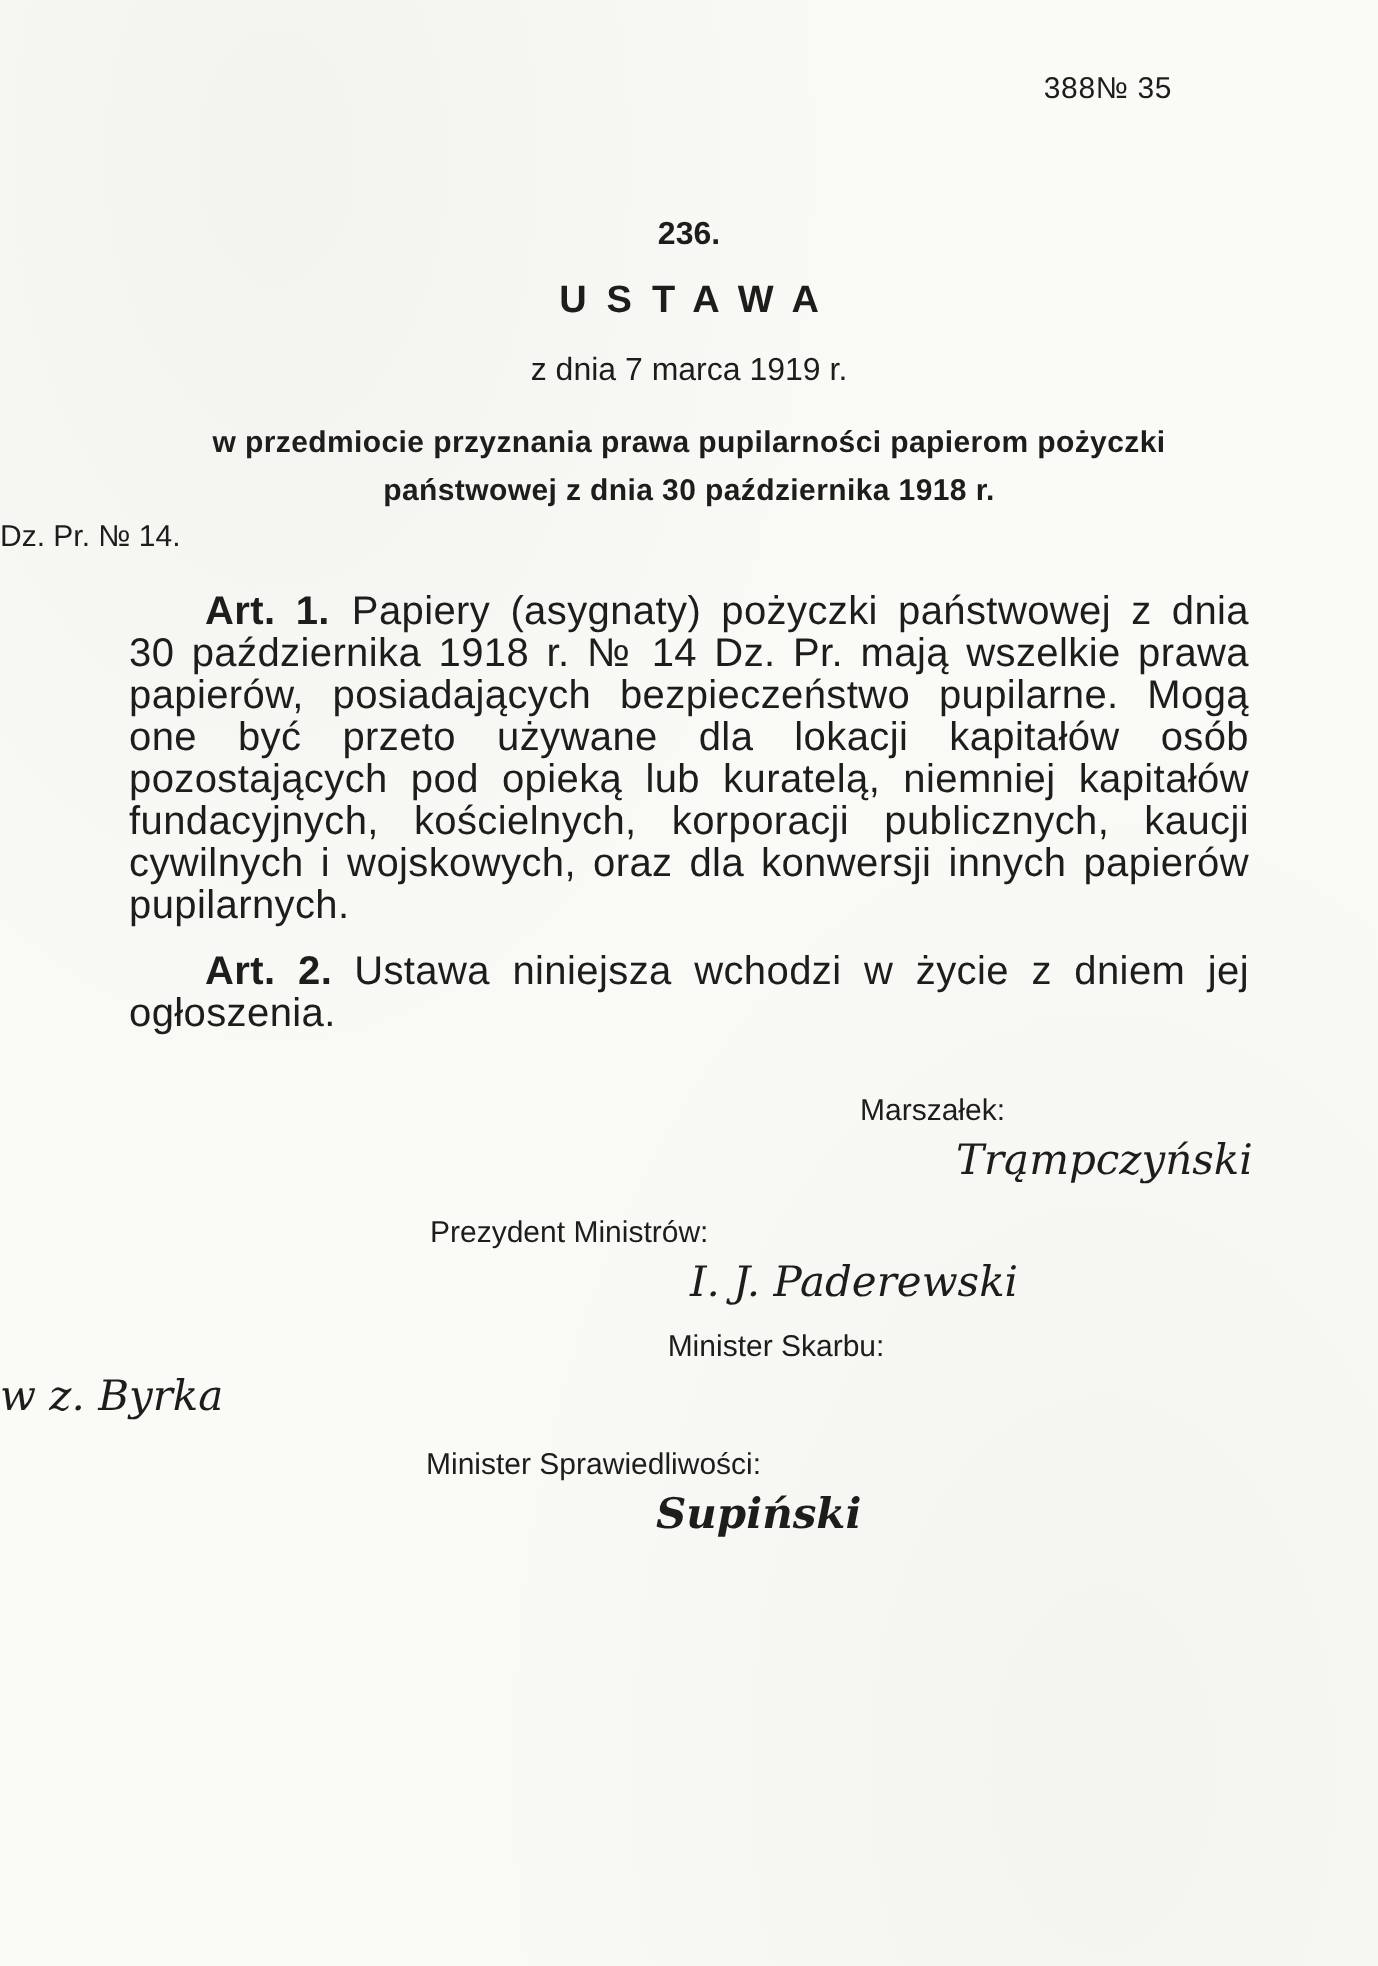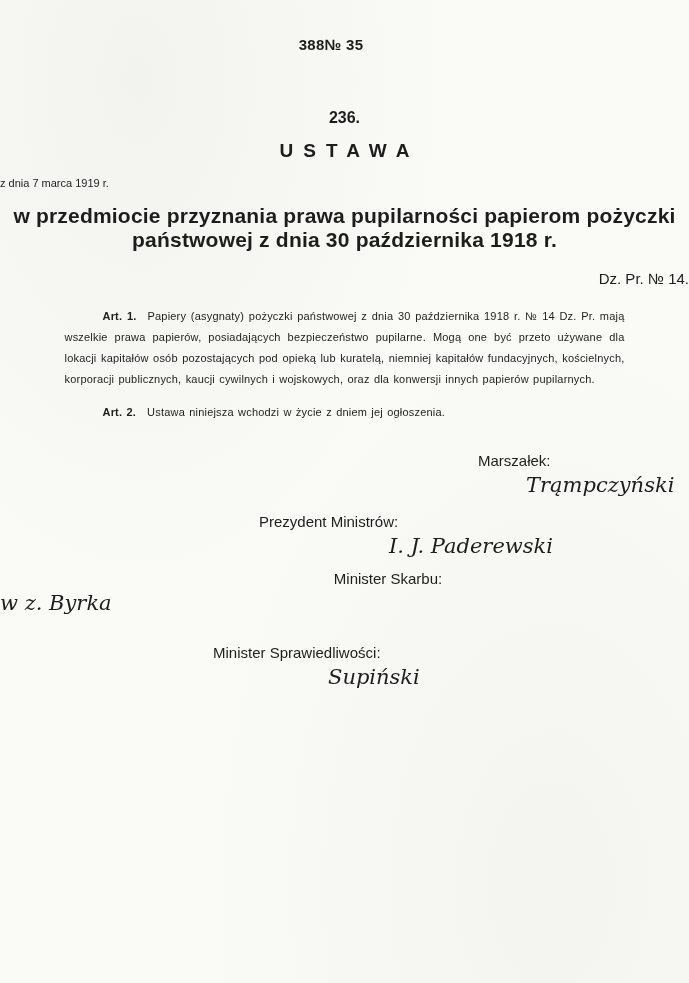--- a/index.html
+++ b/index.html
@@ -15,66 +15,67 @@
     background:
       radial-gradient(ellipse at 20% 8%, rgba(120,120,115,0.06), rgba(0,0,0,0) 40%),
       radial-gradient(ellipse at 80% 90%, rgba(120,120,115,0.05), rgba(0,0,0,0) 45%),
       #fafaf7;
     color: #1d1d1c;
     font-family: "Liberation Sans", sans-serif;
     overflow: hidden;
   }
   .header {
     display: flex;
-    justify-content: center;
+    justify-content: flex-end;
     align-items: baseline;
     padding: 36px 103px 0 76px;
     font-size: 15px;
-    font-weight: bold;
+    font-weight: normal;
     letter-spacing: 0.3px;
   }
   .header .journal-title { letter-spacing: 0.6px; }
   .act-number {
     margin-top: 56px;
     text-align: center;
     font-size: 16px;
     font-weight: bold;
   }
   .act-title {
     margin-top: 13px;
     text-align: center;
     font-size: 19px;
     font-weight: bold;
     letter-spacing: 10px;
     text-indent: 10px; 
   }
   .act-date {
     margin-top: 15px;
-    font-size: 11px;
+    text-align: center;
+    font-size: 16px;
   }
   .act-subject {
     margin-top: 15px;
     text-align: center;
-    font-size: 21px;
+    font-size: 15px;
     font-weight: bold;
     line-height: 24px;
     letter-spacing: 0.2px;
   }
   .act-ref {
-    margin-top: 18px;
-    text-align: right;
+    margin-top: 2px;
+    text-align: left;
     font-size: 15px;
   }
   .articles {
     width: 560px;
     margin: 0 auto;
   }
   .article {
     margin: 12px 0 0 0;
-    font-size: 11px;
+    font-size: 20px;
     line-height: 21px;
     text-align: justify;
     text-indent: 38px;
     letter-spacing: 0.2px;
     word-spacing: 1px;
   }
   .article.first { margin-top: 19px; }
   .art-label {
     font-weight: bold;
     margin-right: 11px;
@@ -84,32 +85,32 @@
     font-size: 15px;
   }
   .sig-title { line-height: 22px; }
   .sig-name {
     font-family: "DejaVu Serif", serif;
     font-style: italic;
     font-size: 21px;
     line-height: 22px;
     margin-top: 2px;
   }
-  .sig-marszalek { margin-top: 0; padding-left: 48px; }
+  .sig-marszalek { margin-top: 0; }
   .sig-marszalek .sig-title { margin-left: 430px; }
   .sig-marszalek .sig-name  { margin-left: 478px; }
-  .sig-prezydent { margin-top: 15px; margin-left: 44px; }
+  .sig-prezydent { margin-top: 15px; }
   .sig-prezydent .sig-title { margin-left: 215px; }
   .sig-prezydent .sig-name  { margin-left: 345px; }
   .sig-skarbu { margin-top: 11px; }
   .sig-skarbu .sig-title { margin-left: 87px; text-align: center; }
   .sig-skarbu .sig-name  { }
-  .sig-sprawiedliwosci { margin-top: 28px; }
+  .sig-sprawiedliwosci { margin-top: 13px; }
   .sig-sprawiedliwosci .sig-title { margin-left: 213px; }
-  .sig-sprawiedliwosci .sig-name  { margin-left: 328px; }
+  .sig-sprawiedliwosci .sig-name  { margin-left: 328px; font-weight: bold; }
 </style>
 </head>
 <body>
 
 <div class="page">
 
   <div class="header">
     <span>388</span>
     <span>№ 35</span>
   </div>

